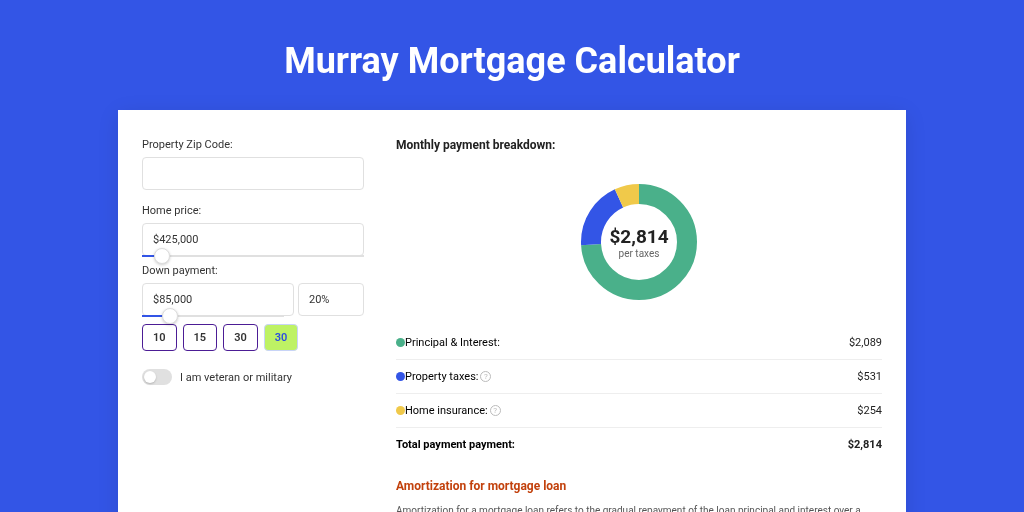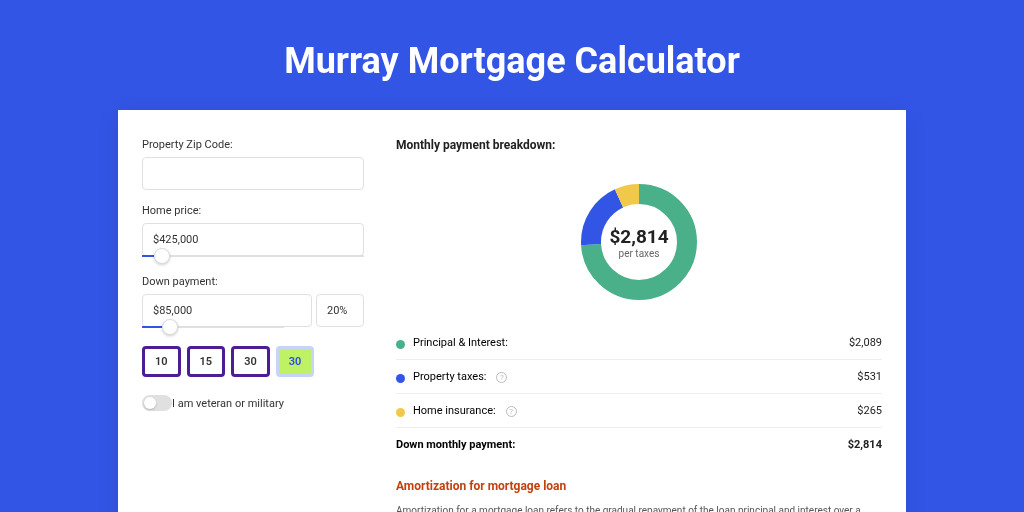--- a/index.html
+++ b/index.html
@@ -5,45 +5,45 @@
 *{box-sizing:border-box;margin:0;padding:0;font-family:-apple-system,BlinkMacSystemFont,"Segoe UI",Roboto,Arial,sans-serif}
 body{background:#3355e6;width:1024px;height:512px;overflow:hidden}
 .outer{padding:40px 0 0 0}
 h1.page-title{color:#fff;text-align:center;font-size:36px;font-weight:700;margin-bottom:28px}
 .card{background:#fff;width:788px;margin:0 auto;display:flex;padding:28px 24px;box-shadow:0 4px 20px rgba(0,0,0,.1);min-height:440px}
 .left{width:242px;flex-shrink:0;padding-right:20px}
 .right{flex:1;padding-left:12px}
 .label{font-size:11px;color:#333;margin-bottom:6px;display:block}
 .input{width:100%;border:1px solid #e0e0e0;border-radius:4px;padding:9px 10px;font-size:11px;color:#333;background:#fff}
 .field{margin-bottom:14px}
-.field.with-slider{margin-bottom:18px}
+.field.with-slider{margin-bottom:7px}
 .slider-wrap{position:relative;height:2px;background:#e0e0e0;margin-top:-1px}
 .slider-fill{position:absolute;left:0;top:0;height:2px;background:#3355e6}
 .slider-thumb{position:absolute;top:-7px;width:16px;height:16px;border-radius:50%;background:#fff;border:1px solid #ddd;box-shadow:0 1px 3px rgba(0,0,0,.2);transform:translateX(-50%)}
 .row{display:flex;gap:4px}
 .row .input:first-child{flex:1}
-.row .input:last-child{width:48px}
+.row .input:last-child{width:66px}
 .periods{display:flex;gap:6px}
-.period-btn{border:3px solid #4c1d95;background:#fff;border-radius:4px;padding:6px 10px;font-size:11px;font-weight:600;color:#333;cursor:pointer}
+.period-btn{border:1px solid #4c1d95;background:#fff;border-radius:4px;padding:6px 10px;font-size:11px;font-weight:600;color:#333;cursor:pointer}
 .period-btn.active{background:#bef264;border-color:#c8d4f7;color:#2b4de0}
-.toggle-row{display:flex;align-items:center;margin-top:18px}
+.toggle-row{display:flex;align-items:center;gap:8px;margin-top:18px}
 .toggle{width:30px;height:16px;background:#e0e0e0;border-radius:10px;position:relative}
 .toggle-knob{position:absolute;left:2px;top:2px;width:12px;height:12px;border-radius:50%;background:#fff;box-shadow:0 1px 2px rgba(0,0,0,.2)}
 .toggle-label{font-size:11px;color:#333}
 .section-title{font-size:12px;font-weight:700;color:#222;margin-bottom:30px}
 .donut-wrap{display:flex;justify-content:center;margin-bottom:24px}
 .donut{position:relative;width:120px;height:120px}
 .donut svg{transform:rotate(-90deg)}
 .donut-center{position:absolute;top:0;left:0;width:100%;height:100%;display:flex;flex-direction:column;align-items:center;justify-content:center}
 .donut-val{font-size:19px;font-weight:700;color:#222}
 .donut-sub{font-size:10px;color:#666}
 .legend{display:flex;flex-direction:column}
 .legend-row{display:flex;align-items:center;justify-content:space-between;padding:10px 0;border-bottom:1px solid #eee;font-size:11px}
 .legend-row:last-child{border-bottom:none}
-.legend-left{display:flex;align-items:flex-end;gap:8px}
+.legend-left{display:flex;align-items:center;gap:0}
 .dot{width:9px;height:9px;border-radius:50%}
 .info-icon{width:11px;height:11px;border:1px solid #bbb;border-radius:50%;display:inline-flex;align-items:center;justify-content:center;font-size:8px;color:#bbb;margin-left:2px}
 .legend-val{font-weight:400;color:#222}
 .legend-row.total .legend-left,.legend-row.total .legend-val{font-weight:700}
 .amort{margin-top:18px}
 .amort-title{font-size:12px;font-weight:700;color:#c2410c;margin-bottom:10px}
 .amort-text{font-size:10px;color:#555;line-height:1.5}
 </style>
 </head>
 <body>
@@ -132,25 +132,25 @@
               <span class="info-icon">?</span>
             </div>
             <span class="legend-val">$531</span>
           </div>
           <div class="legend-row">
             <div class="legend-left">
               <span class="dot" style="background: rgb(240, 201, 74);"></span>
               <span>Home insurance:</span>
               <span class="info-icon">?</span>
             </div>
-            <span class="legend-val">$265</span>
+            <span class="legend-val">$254</span>
           </div>
           <div class="legend-row total">
             <div class="legend-left">
-              <span>Down monthly payment:</span>
+              <span>Total payment payment:</span>
             </div>
             <span class="legend-val">$2,814</span>
           </div>
         </div>
 
       <div class="amort">
         <div class="amort-title">Amortization for mortgage loan</div>
         <div class="amort-text">Amortization for a mortgage loan refers to the gradual repayment of the loan principal and interest over a specified</div>
       </div>
     </div>

